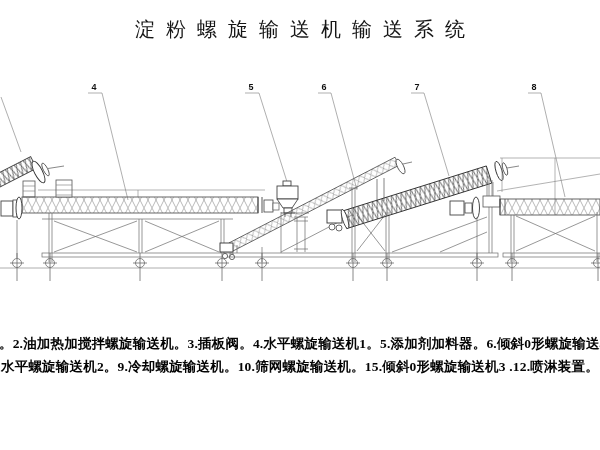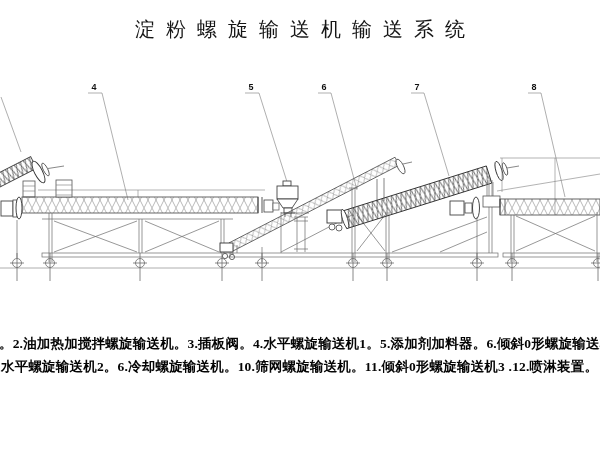--- a/index.html
+++ b/index.html
@@ -202,15 +202,15 @@
     <g class="callout-num" font-size="9" fill="#111" text-anchor="middle">
       <text x="94" y="90">4</text>
       <text x="251" y="90">5</text>
       <text x="324" y="90">6</text>
       <text x="417" y="90">7</text>
       <text x="534" y="90">8</text>
     </g>
   </svg>
 
   <div class="cap cap1">1。2.油加热加搅拌螺旋输送机。3.插板阀。4.水平螺旋输送机1。5.添加剂加料器。6.倾斜0形螺旋输送机2</div>
-  <div class="cap cap2">水平螺旋输送机2。6.冷却螺旋输送机。10.筛网螺旋输送机。11.倾斜0形螺旋输送机3 .12.喷淋装置。</div>
+  <div class="cap cap2">水平螺旋输送机2。9.冷却螺旋输送机。10.筛网螺旋输送机。15.倾斜0形螺旋输送机3 .12.喷淋装置。</div>
 
 </div>
 
 </body></html>

